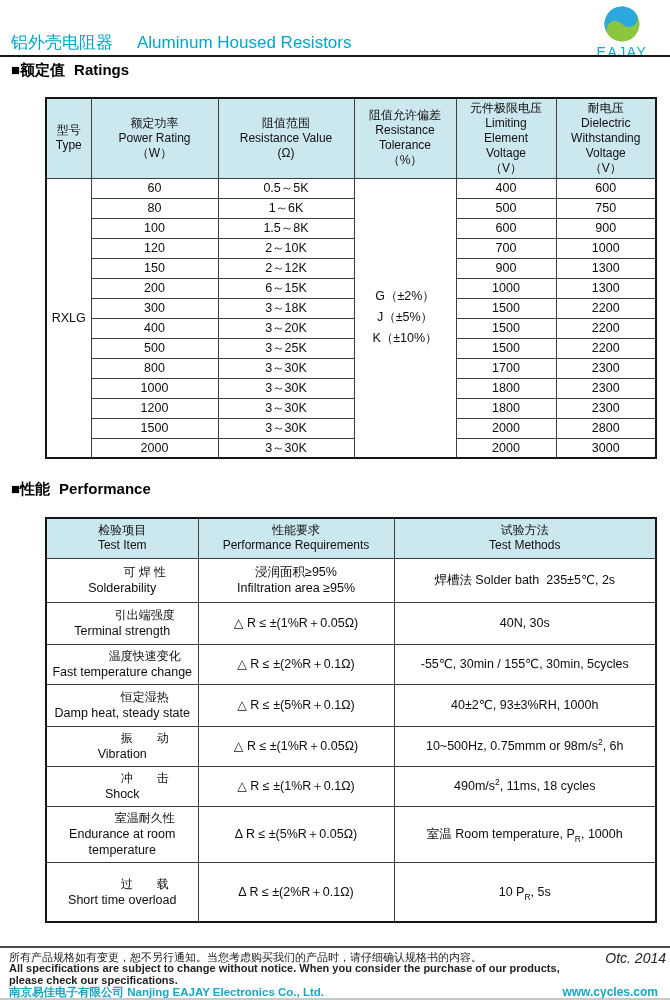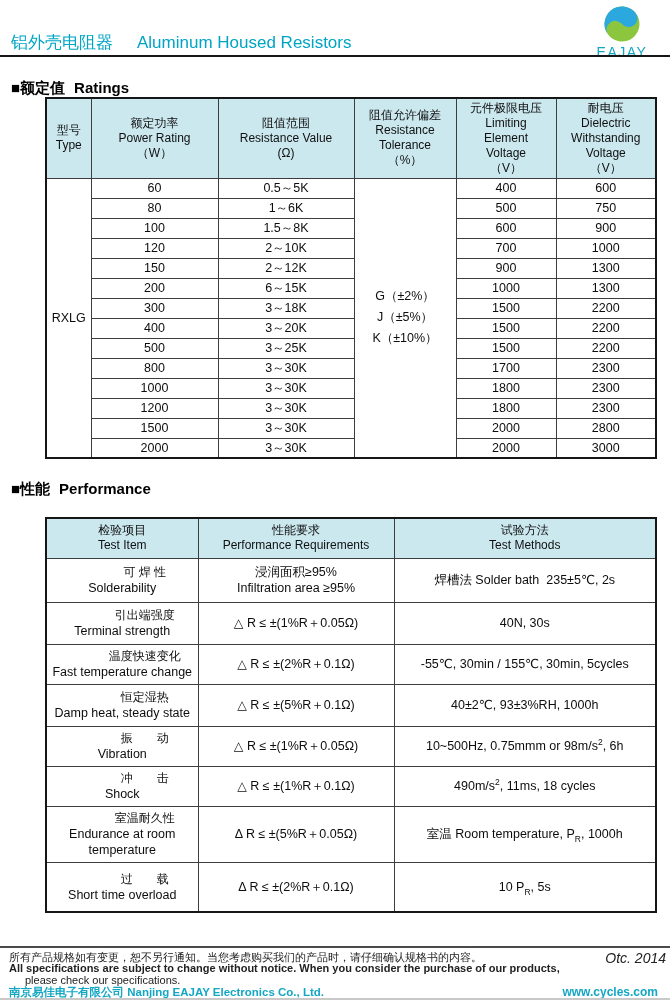--- a/index.html
+++ b/index.html
@@ -9,21 +9,21 @@
     overflow:hidden;
   }
   
   .brand-title{position:absolute;left:11px;top:31px;font-size:17px;font-weight:normal;color:#00a5c5;white-space:nowrap;}
   .t-en{margin-left:24px;}
   .logo{position:absolute;top:3px;right:10px;width:76px;text-align:center;}
   .logo svg{display:block;margin:0 auto;}
   .logo-text{font-size:14px;color:#14a7c4;letter-spacing:1.5px;margin-top:-1px;}
   .title-rule{position:absolute;left:0;top:55px;width:670px;height:2px;background:#161616;}
   .section-h{position:absolute;left:11px;font-size:15px;font-weight:bold;color:#000;white-space:nowrap;}
-  #ratings-heading{top:79px;text-align:center;}
+  #ratings-heading{top:61px;text-align:center;}
   #performance-heading{top:480px;}
   .h-en{margin-left:9px;}
   
   table{border-collapse:collapse;position:absolute;left:45px;table-layout:fixed;border:2px solid #161616;}
   #ratings-table{top:97px;width:610px;}
   #performance-table{top:517px;width:610px;}
   th,td{border:1px solid #3d3d3d;text-align:center;vertical-align:middle;padding:0;}
   th{background:#cbe8ef;font-weight:normal;font-size:12px;line-height:15px;color:#101010;}
   th .hl{line-height:15px;}
   #ratings-table td{font-size:12.5px;line-height:1;color:#0d0d0d;}
@@ -32,21 +32,21 @@
   
   #performance-table td{font-size:12.5px;line-height:16px;color:#0d0d0d;}
   #performance-table .item .cn{font-size:12px;padding-left:45px;}
   #performance-table sup{font-size:8.5px;vertical-align:super;line-height:0;}
   #performance-table sub{font-size:8.5px;vertical-align:sub;line-height:0;}
   
   .footer-rule{position:absolute;left:0;top:946px;width:670px;height:2px;background:#4a4a4a;}
   .fl{position:absolute;left:9px;white-space:nowrap;}
   .f-cn{top:950px;font-size:11px;color:#222;}
   .f-en1{top:962px;font-size:11px;font-weight:bold;color:#222;}
-  .f-en2{top:974px;font-size:11px;font-weight:normal;color:#222;margin-left:16px;}
+  .f-en2{top:974px;font-size:11px;font-weight:bold;color:#222;}
   .f-co{top:985px;font-size:11.5px;font-weight:bold;color:#14a7c4;}
   .f-date{position:absolute;right:4px;top:950px;font-size:14px;color:#222;font-style:italic;}
   .f-site{position:absolute;right:12px;top:985px;font-size:12px;font-weight:bold;color:#14a7c4;}
   .page-bottom-edge{position:absolute;left:0;bottom:0;width:670px;height:2px;background:#c9c9c9;}
 </style>
 </head>
 <body>
 
 <div class="page">
 
@@ -290,21 +290,21 @@
         <td class="method"><span>490m/s</span><sup>2</sup><sub></sub><span>, 11ms, 18 cycles</span></td>
       </tr>
       <tr style="height:56px">
         <td class="item">
           <div class="cn">室温耐久性</div>
           <div class="en">Endurance at room temperature</div>
         </td>
         <td class="req">Δ R ≤ ±(5%R＋0.05Ω)</td>
         <td class="method"><span>室温 Room temperature, P</span><sup></sup><sub>R</sub><span>, 1000h</span></td>
       </tr>
-      <tr style="height:50px">
+      <tr style="height:60px">
         <td class="item">
           <div class="cn">过　　载</div>
           <div class="en">Short time overload</div>
         </td>
         <td class="req">Δ R ≤ ±(2%R＋0.1Ω)</td>
         <td class="method"><span>10 P</span><sup></sup><sub>R</sub><span>, 5s</span></td>
       </tr>
     </tbody>
   </table>
 

